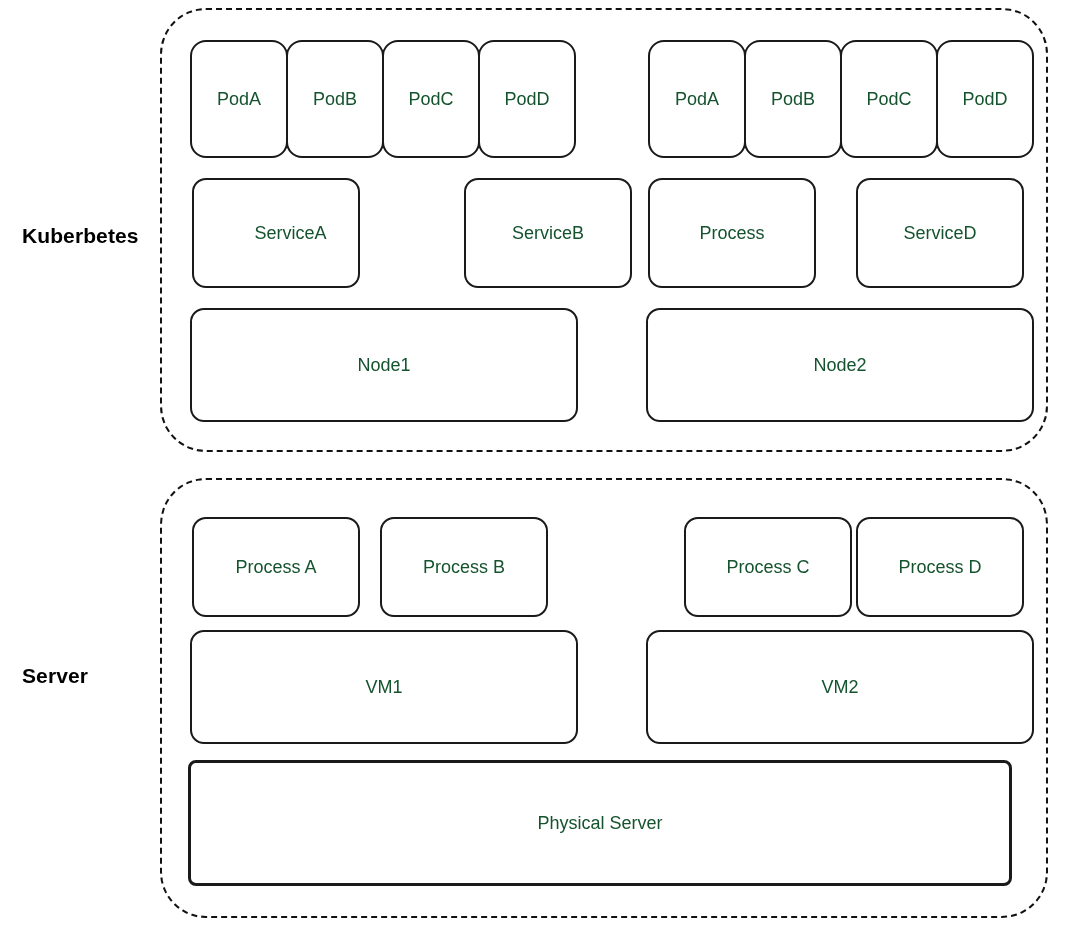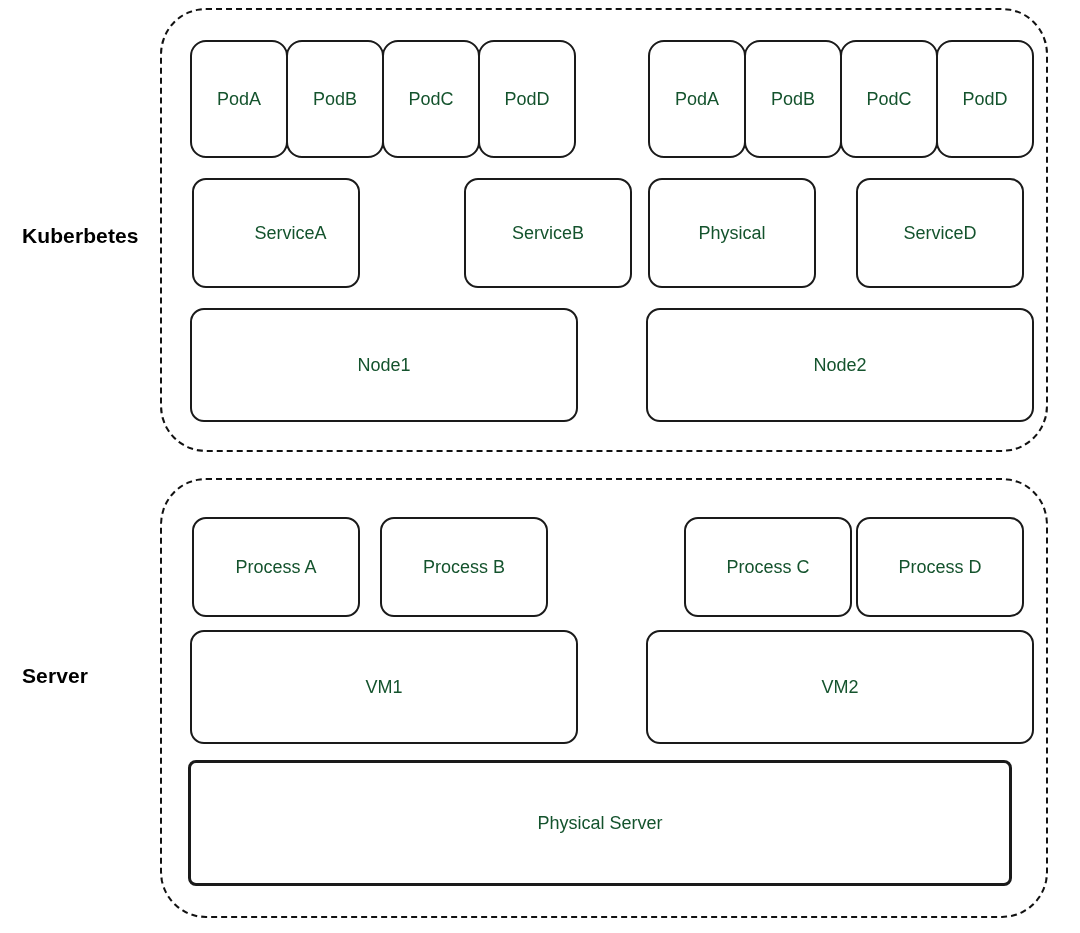--- a/index.html
+++ b/index.html
@@ -133,21 +133,21 @@
   <div class="box pod" style="left:382px;">PodC</div>
   <div class="box pod" style="left:478px;">PodD</div>
 
   <div class="box pod" style="left:648px;">PodA</div>
   <div class="box pod" style="left:744px;">PodB</div>
   <div class="box pod" style="left:840px;">PodC</div>
   <div class="box pod" style="left:936px;">PodD</div>
 
   <div class="box service" style="left:192px;padding-left:29px;">ServiceA</div>
   <div class="box service" style="left:416px;margin-left:48px;">ServiceB</div>
-  <div class="box service" style="left:648px;">Physical</div>
+  <div class="box service" style="left:648px;">Process</div>
   <div class="box service" style="left:856px;">ServiceD</div>
 
   <div class="box node" style="left:190px;">Node1</div>
   <div class="box node" style="left:646px;">Node2</div>
 
   <div class="section-label" id="label-server">Server</div>
 
   <div class="dashed-group" id="group-server"></div>
 
   <div class="box process" style="left:192px;">Process A</div>

